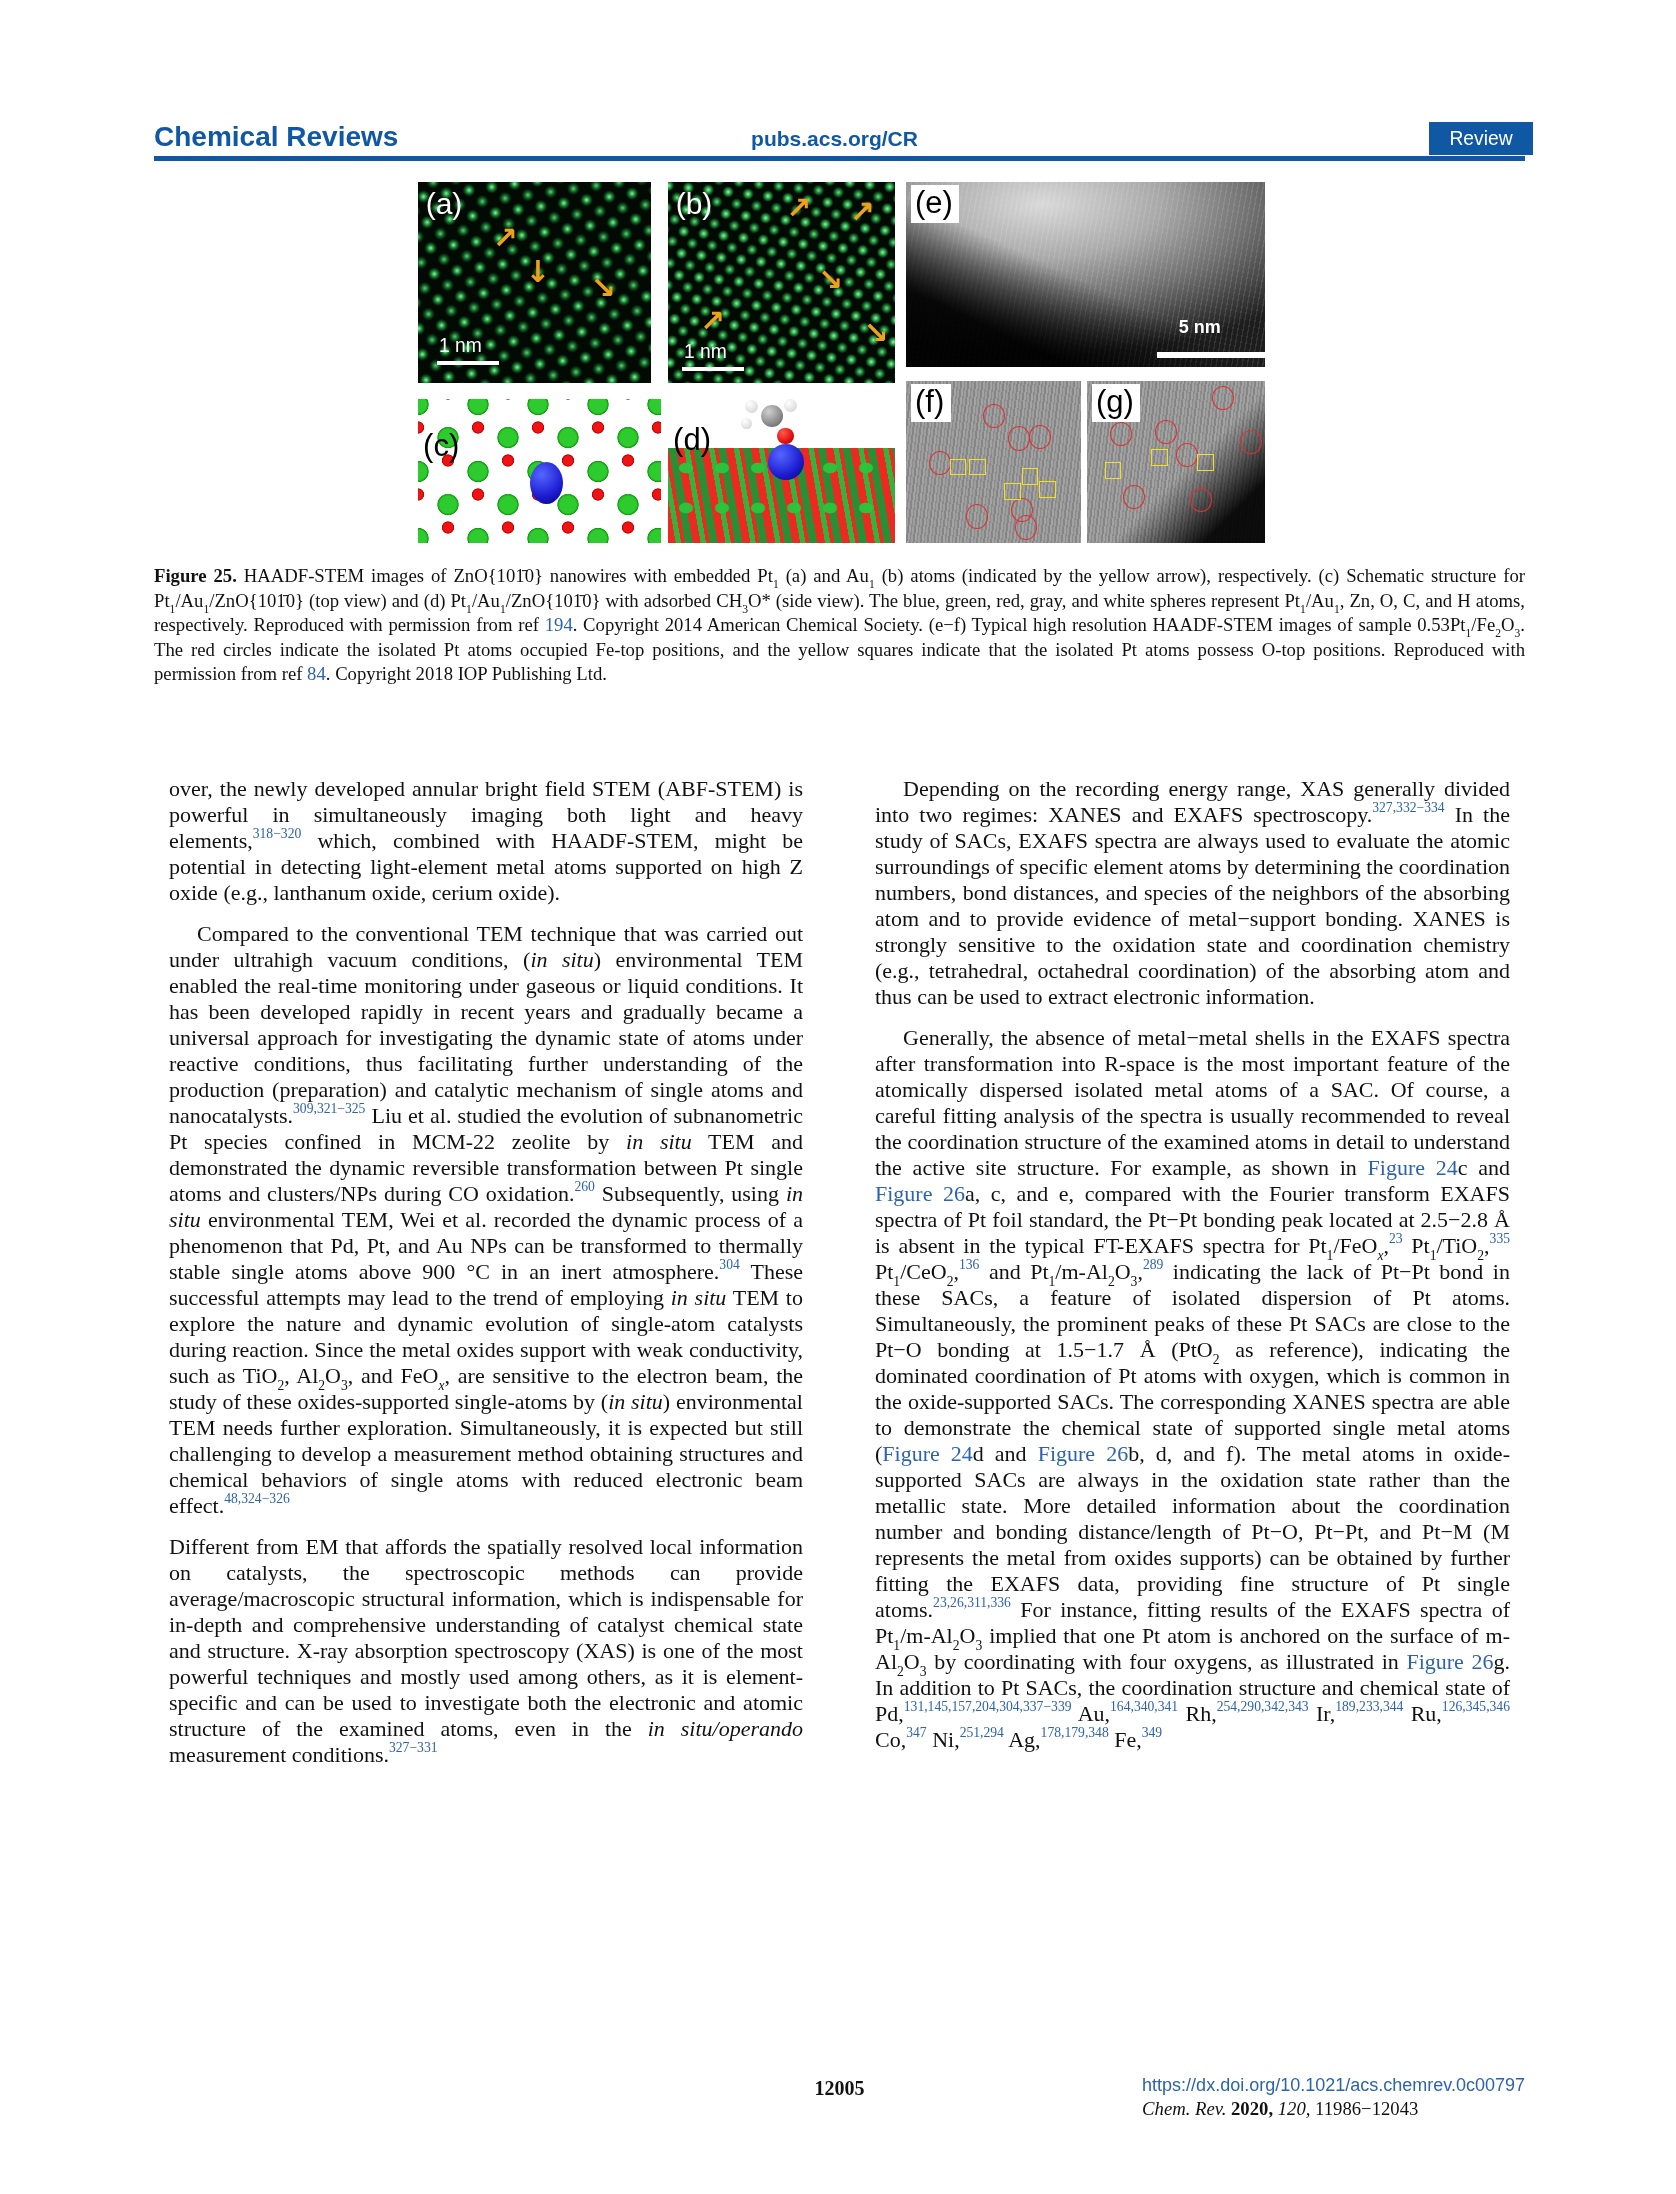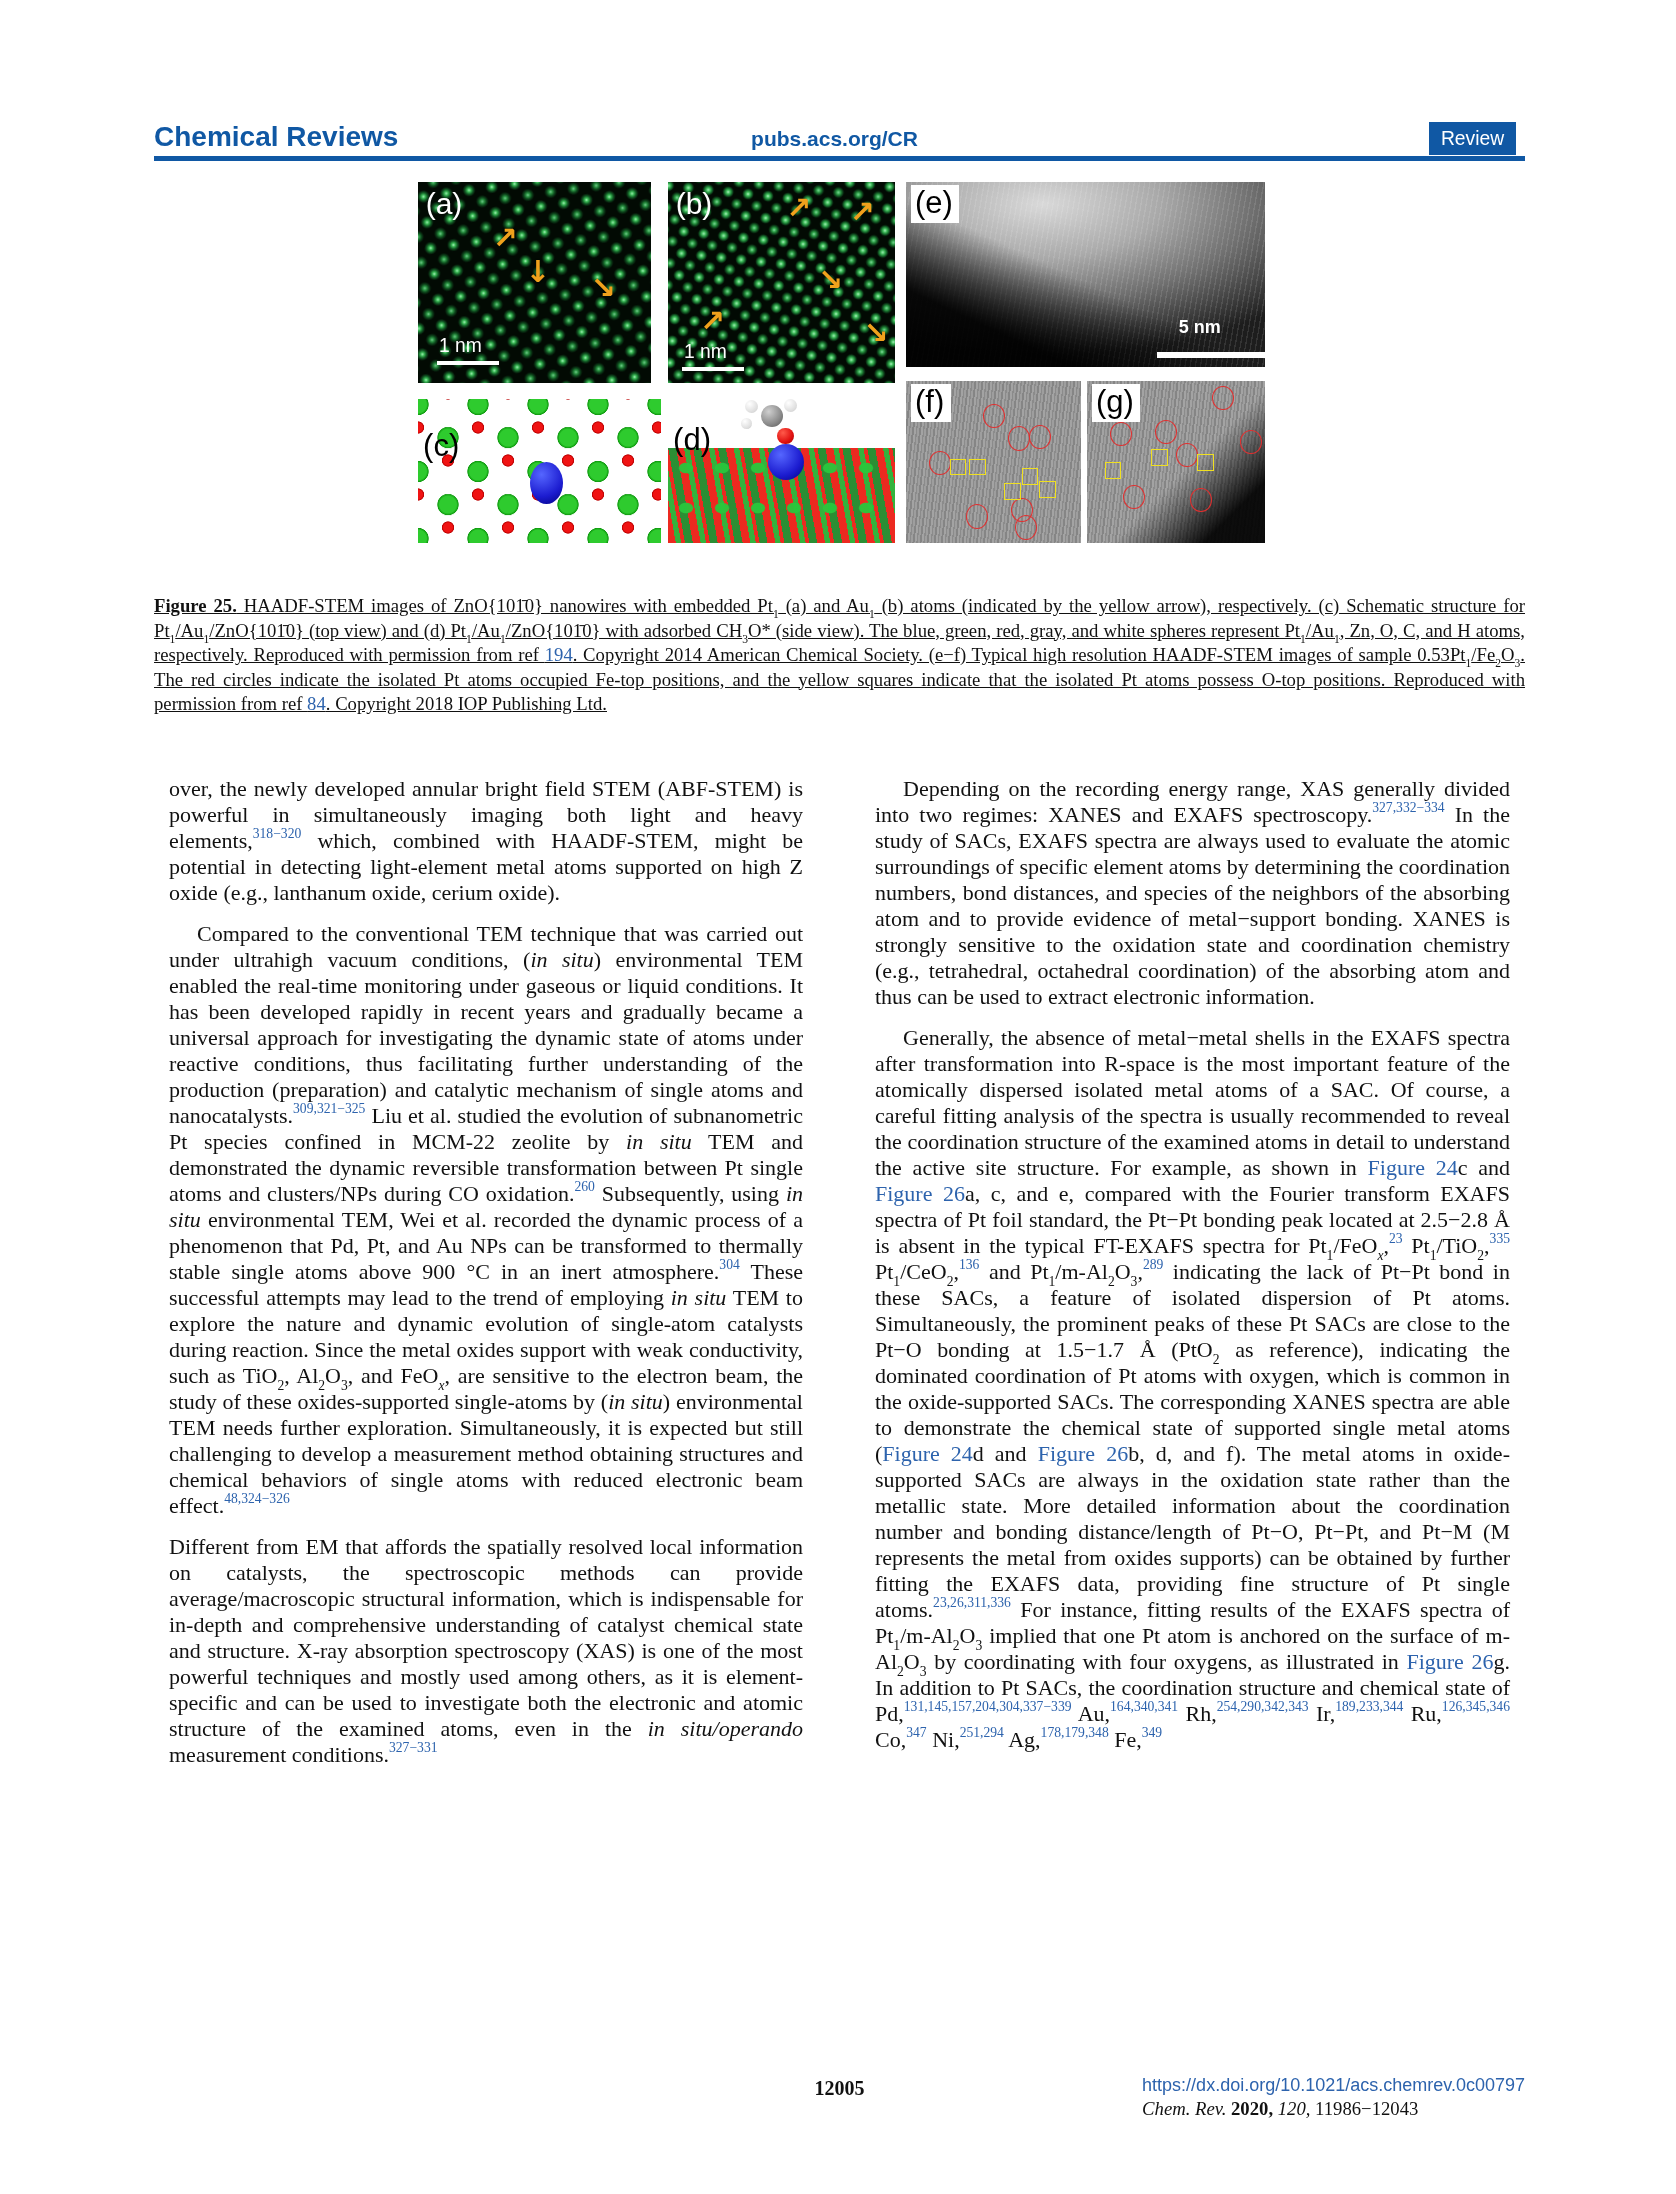--- a/index.html
+++ b/index.html
@@ -21,21 +21,21 @@
     position:absolute;left:154px;top:121px;
     font-family:"Liberation Sans", sans-serif;font-weight:bold;
     font-size:28px;color:var(--header-blue);text-align:center;
   }
   .jsite{
     position:absolute;left:0;right:8px;top:127px;text-align:center;
     font-family:"Liberation Sans", sans-serif;font-weight:bold;
     font-size:21px;color:var(--header-blue);
   }
   .jbadge{
-    position:absolute;left:1429px;top:122px;width:87px;height:33px;
+    position:absolute;left:1429px;top:122px;width:104px;height:33px;
     background:var(--header-blue);color:#fff;
     font-family:"Liberation Sans", sans-serif;font-size:19.3px;
     display:flex;align-items:center;justify-content:center;
   }
   .jrule{
     position:absolute;left:154px;top:156px;width:1371px;height:4.5px;
     background:var(--header-blue);
   }
   
   .figure-wrap{position:absolute;left:418px;top:182px;width:847px;height:362px;}
@@ -102,22 +102,22 @@
   .slab-d{position:absolute;left:0;right:0;top:34%;bottom:0;
     background:repeating-linear-gradient(80deg, rgba(235,30,20,.95) 0 7.7px, rgba(30,170,40,.9) 7.7px 13px, rgba(235,30,20,.95) 13px 16.7px, rgba(20,130,30,.9) 16.7px 24.5px);}
   .slab-d::before{content:"";position:absolute;inset:0;
     background-image:radial-gradient(ellipse 10.3px 7.7px, rgba(40,200,60,.95) 0 6.4px, rgba(0,0,0,0) 7.7px);
     background-size:36px 40px;}
   .mk-circle{position:absolute;width:22px;height:24.5px;border:1.9px solid var(--marker-red);
     border-radius:50%;z-index:2;}
   .mk-square{position:absolute;width:16.7px;height:16.7px;border:1.9px solid var(--marker-yellow);z-index:2;}
   
   .caption{
-    position:absolute;left:154px;top:594px;width:1371px;
-    font-size:18.7px;line-height:24.5px;text-align:justify;text-decoration:underline;
+    position:absolute;left:154px;top:564px;width:1371px;
+    font-size:18.7px;line-height:24.5px;text-align:justify;
   }
   
   .col{position:absolute;top:761px;font-size:22px;line-height:26px;text-align:justify;}
   .col-left{left:154px;width:664px;}
   .col-right{left:860px;width:665px;}
   .col p{margin:15px;}
   .indent{text-indent:28px;}
   h2.sec{
     font-family:"Liberation Sans", sans-serif;font-weight:bold;
     font-size:24px;color:var(--heading-blue);

